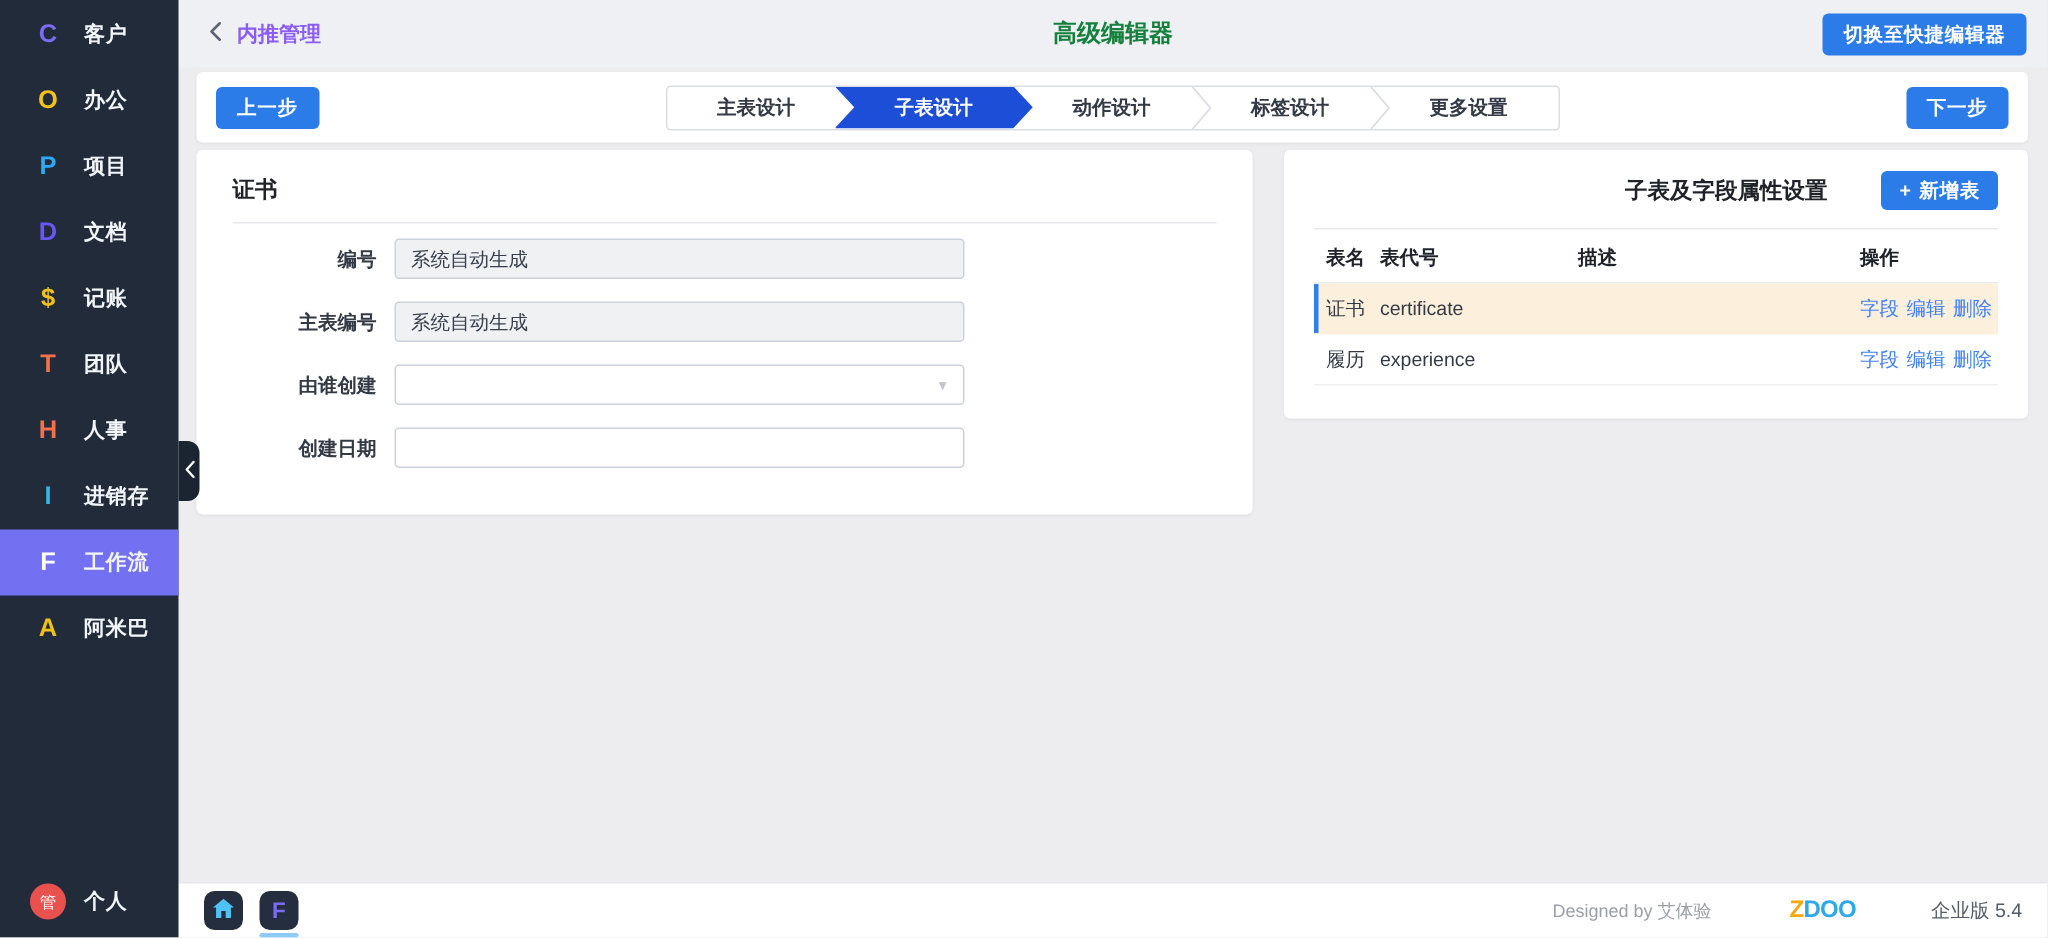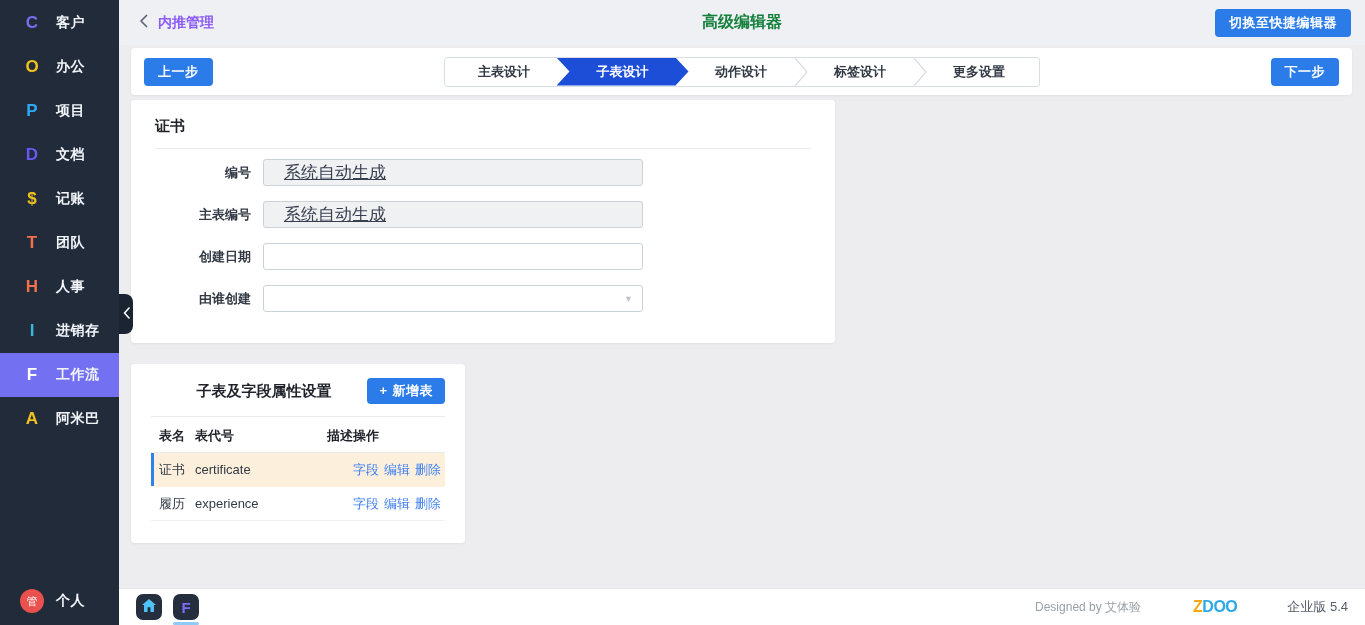--- a/index.html
+++ b/index.html
@@ -75,37 +75,37 @@
     width:119px; display:flex; align-items:center; justify-content:center;
     font-size:13px; font-weight:600; color:#333a45; cursor:pointer; white-space:nowrap;
   }
   .step.active {
     width:132px; margin:0 -7px; color:#fff; z-index:1;
     clip-path:polygon(0 0, calc(100% - 13px) 0, 100% 50%, calc(100% - 13px) 100%, 0 100%, 13px 50%);
   }
   .step-sep { width:0; position:relative; }
   .step-sep svg { position:absolute; left:-7px; top:0; }
 
-  .panels { display:flex; gap:21px; margin-top:5px; align-items:flex-start;flex-direction:column; }
+  .panels { display:flex; gap:21px; margin-top:5px; align-items:flex-start; }
   .card {
     background:#fff; border-radius:4px; box-shadow:0 1px 3px rgba(0,0,0,.05);
   }
   .form-card { width:704px; height:243px; padding:17px 24px; }
   .card-title { font-size:15px; font-weight:700; color:#1f2329; }
   .divider { border:none; border-top:1px solid #e8eaee; margin-top:12px; }
 
   .form { margin-top:10px; }
   .form-row { display:flex; align-items:center; margin-bottom:15px; }
   .form-label {
     width:96px; text-align:right; margin-right:12px; font-weight:600; color:#333a45;
     flex:0 0 96px; white-space:nowrap;
   }
   .ctl {
     width:380px; height:27px; border:1px solid #ccd2da; border-radius:3px;
-    font-size:17px; padding:0 20px; color:#384050; font-family:inherit; background:#fff;text-decoration:underline;
+    font-size:13px; padding:0 10px; color:#384050; font-family:inherit; background:#fff;
   }
   .ctl:disabled, .ctl.disabled { background:#f0f1f3; color:#384050; border-color:#ccd2da; }
   .select-ctl { position:relative; width:380px; }
   .select-ctl .ctl { width:100%; display:flex; align-items:center; cursor:pointer; }
   .caret {
     position:absolute; right:10px; top:50%; transform:translateY(-50%);
     font-size:9px; color:#c0c4cc; pointer-events:none;
   }
 
   .table-card { flex:1; padding:14px 20px 22px; }
@@ -259,29 +259,29 @@
           <div class="form">
             <div class="form-row">
               <label class="form-label">编号</label>
               <input class="ctl" disabled="" value="系统自动生成" style="">
             </div>
             <div class="form-row">
               <label class="form-label">主表编号</label>
               <input class="ctl" disabled="" value="系统自动生成" style="">
             </div>
             <div class="form-row">
-              <label class="form-label">创建日期</label>
-              <input class="ctl" value="" style="">
-            </div>
-            <div class="form-row">
               <label class="form-label">由谁创建</label>
               <div class="select-ctl">
                 <div class="ctl"></div>
                 <span class="caret">▼</span>
               </div>
+            </div>
+            <div class="form-row">
+              <label class="form-label">创建日期</label>
+              <input class="ctl" value="" style="">
             </div>
           </div>
         </section>
 
         <section class="card table-card">
           <div class="head-row">
             <div class="card-title">子表及字段属性设置</div>
             <button class="btn btn-add" style="background-color: rgb(43, 124, 233);"><span class="plus">+</span><span>新增表</span></button>
           </div>
           <hr class="divider">

